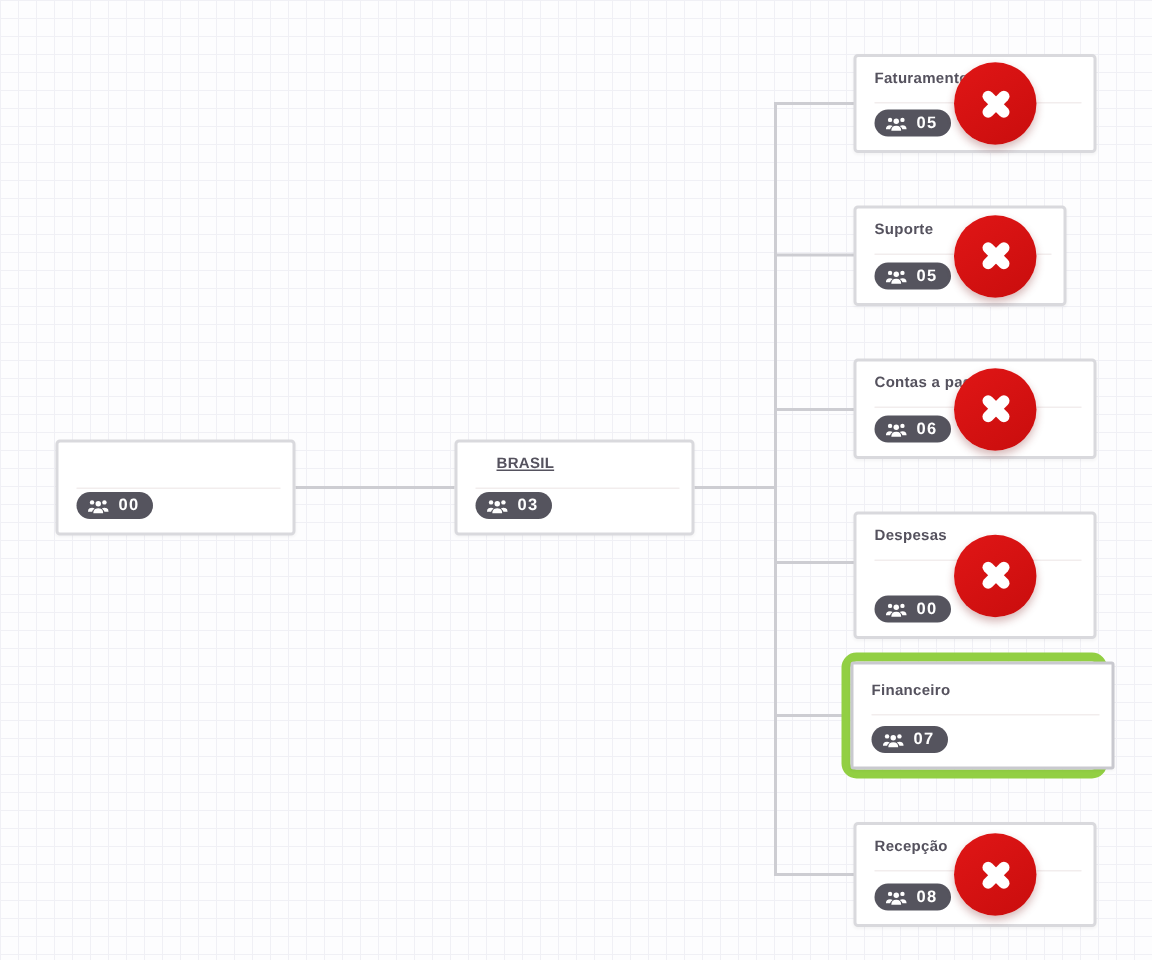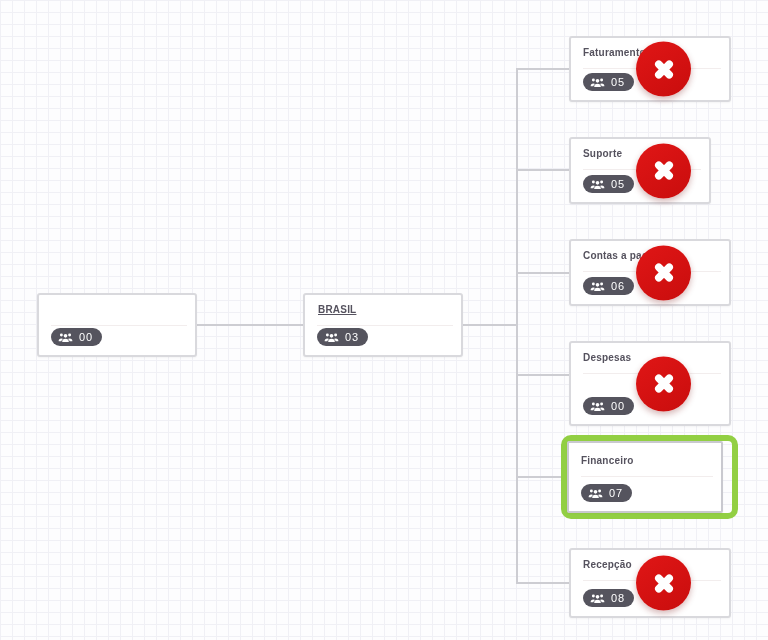--- a/index.html
+++ b/index.html
@@ -41,45 +41,45 @@
   .n-suporte{left:569px;top:137px;width:142px;height:67px;}
   .n-contas{left:569px;top:239px;width:162px;height:67px;}
   .n-despesas{left:569px;top:341px;width:162px;height:85px;}
   .n-recepcao{left:569px;top:548px;width:162px;height:70px;}
 
   .select-ring{
     position:absolute;z-index:1;left:561px;top:435px;width:177px;height:84px;
     border:6px solid #92cf43;border-radius:10px;box-sizing:border-box;
   }
   .n-financeiro{
-    position:absolute;left:0;top:0;width:156px;height:72px;
+    position:absolute;left:0;top:0;width:176px;height:72px;
     background:#fff;border:2px solid #c9c9cf;border-radius:2px;box-sizing:border-box;
   }
 
   .node-title{
     position:absolute;left:12px;top:9px;
     font-size:10px;font-weight:600;color:#55525e;letter-spacing:.2px;
     white-space:nowrap;
   }
-  .n-brasil .node-title{left:13px;text-decoration:underline;}
+  .n-brasil .node-title{left:26px;text-decoration:underline;}
   .n-financeiro .node-title{top:12px;}
   .node-divider{
     position:absolute;left:12px;right:8px;top:30px;height:1px;background:#f2eded;
   }
   .n-financeiro .node-divider{top:33px;}
 
   .member-badge{
     position:absolute;left:12px;bottom:9px;
     display:inline-flex;align-items:center;gap:6px;
     background:#55545e;border-radius:10px;height:18px;padding:0 9px 0 7px;
   }
   .badge-icon{display:flex;align-items:center;}
   .badge-icon svg{display:block;}
   .badge-count{
-    font-size:11px;font-weight:normal;color:#ffffff;letter-spacing:.8px;
+    font-size:11px;font-weight:bold;color:#ffffff;letter-spacing:.8px;
   }
 
   .delete-btn{
     position:absolute;z-index:2;left:65px;top:50%;transform:translateY(-50%);
     width:55px;height:55px;border-radius:50%;border:none;padding:0;cursor:pointer;
     background:linear-gradient(145deg,#e01616,#c90d0d);
     box-shadow:0 3px 6px rgba(120,20,20,0.30), 0 0 0 1px rgba(255,255,255,0.25);
     display:flex;align-items:center;justify-content:center;
   }
   .delete-btn svg{display:block;}

